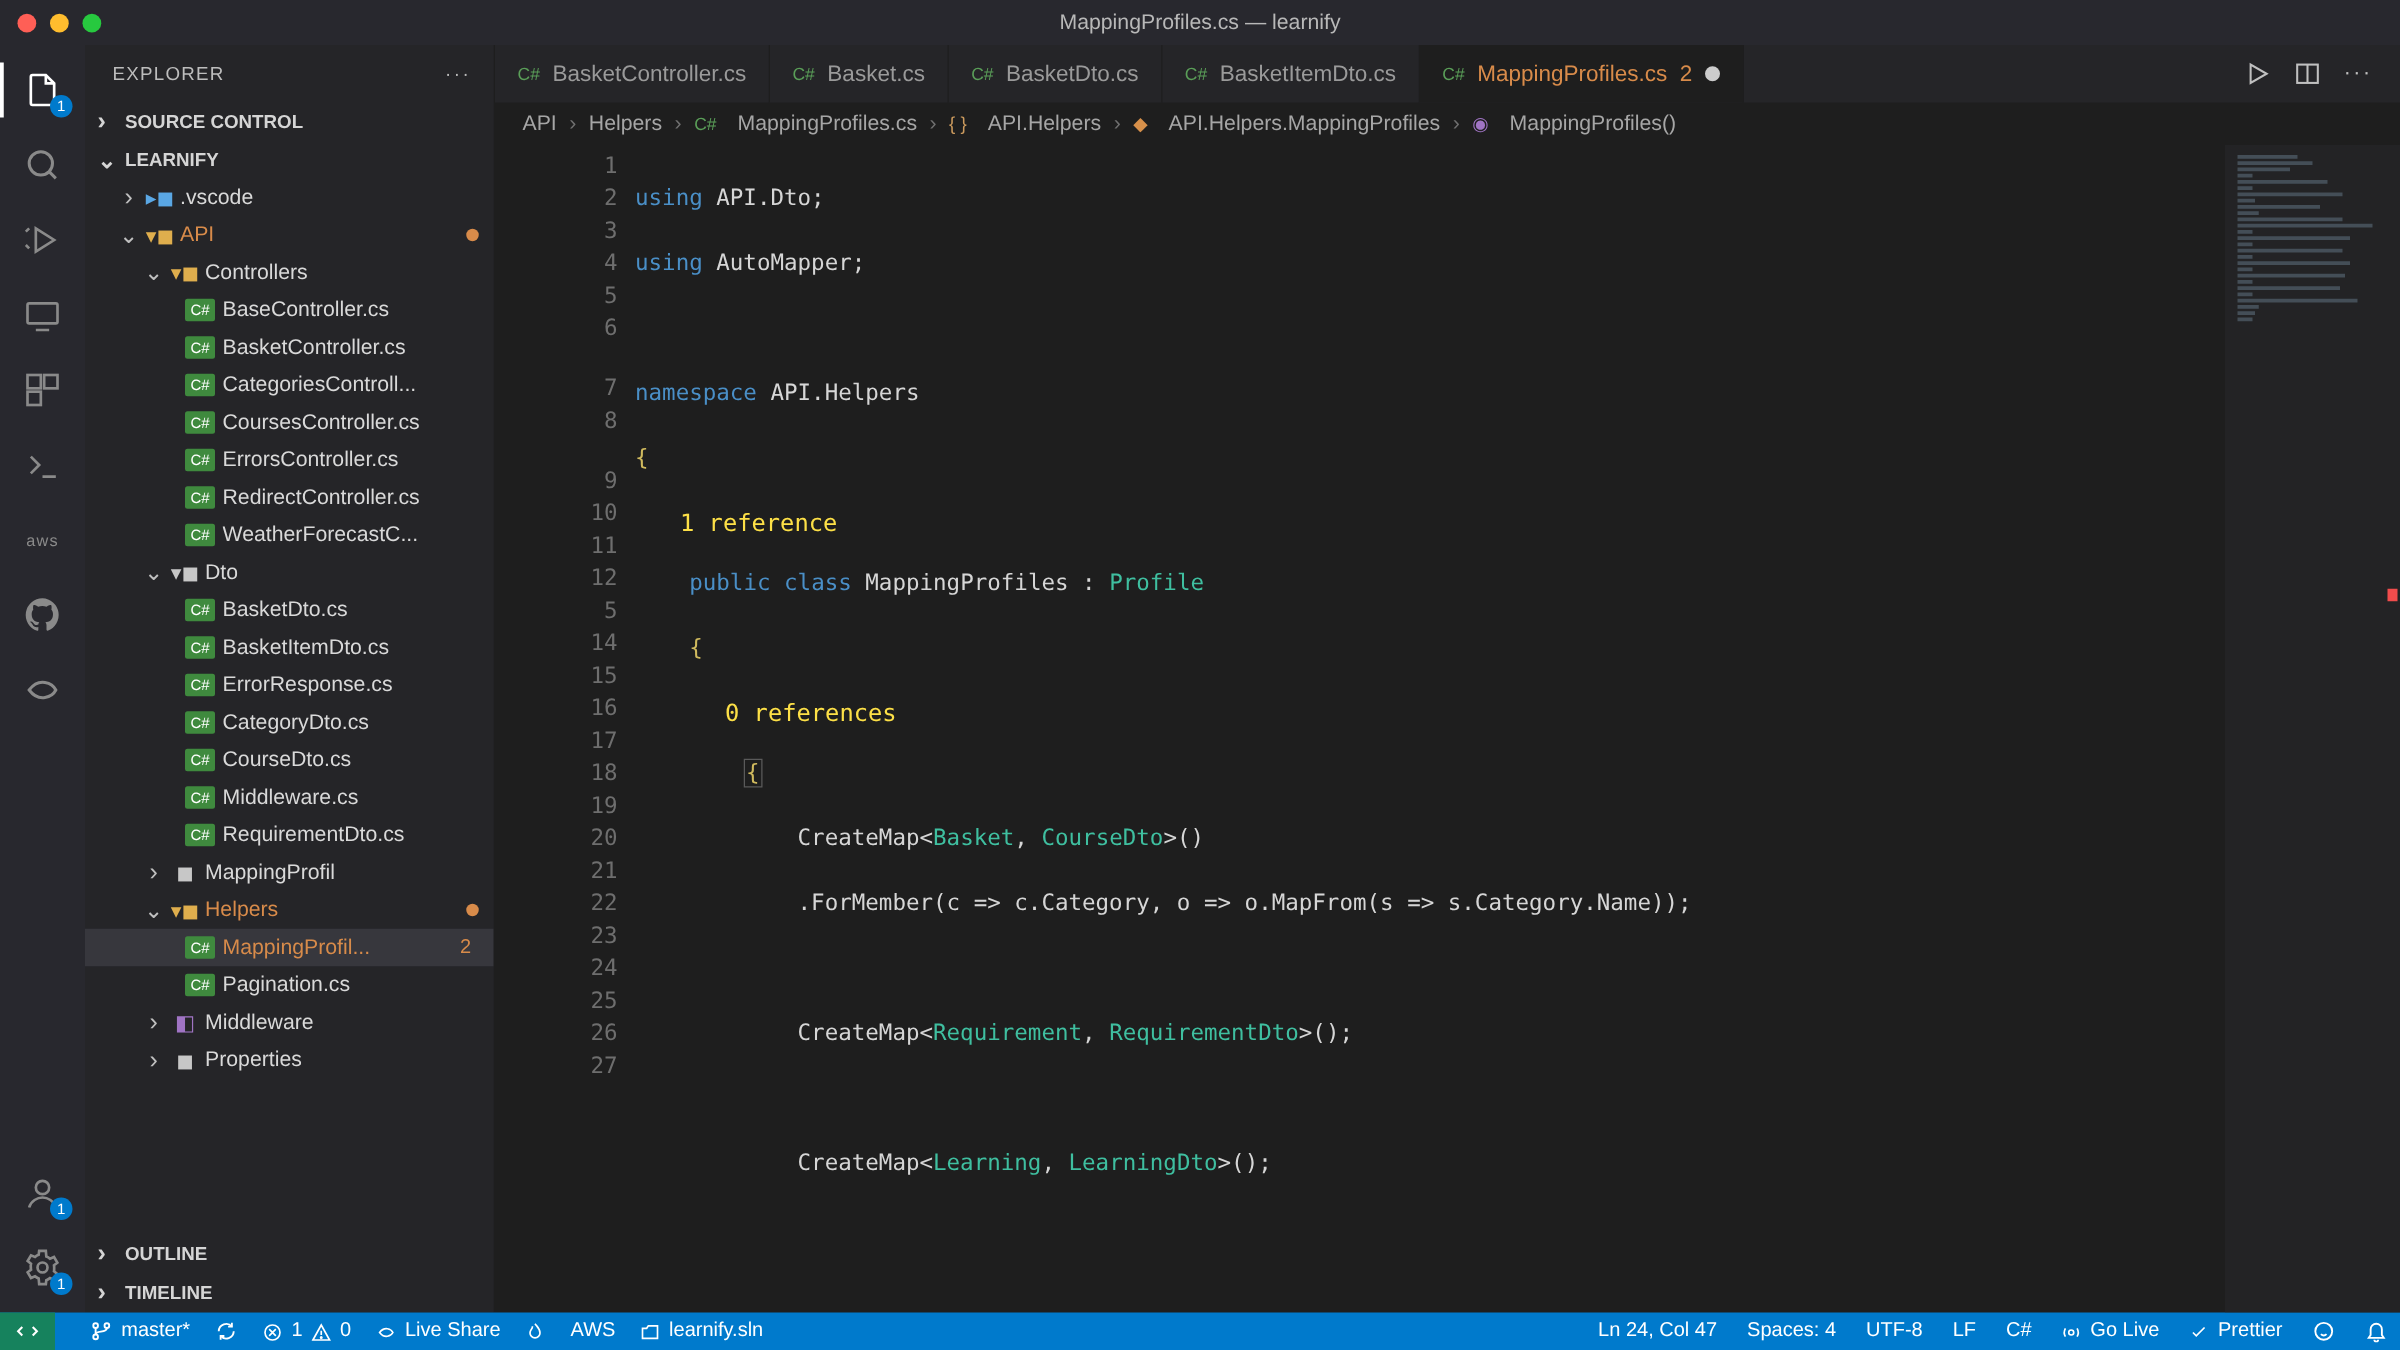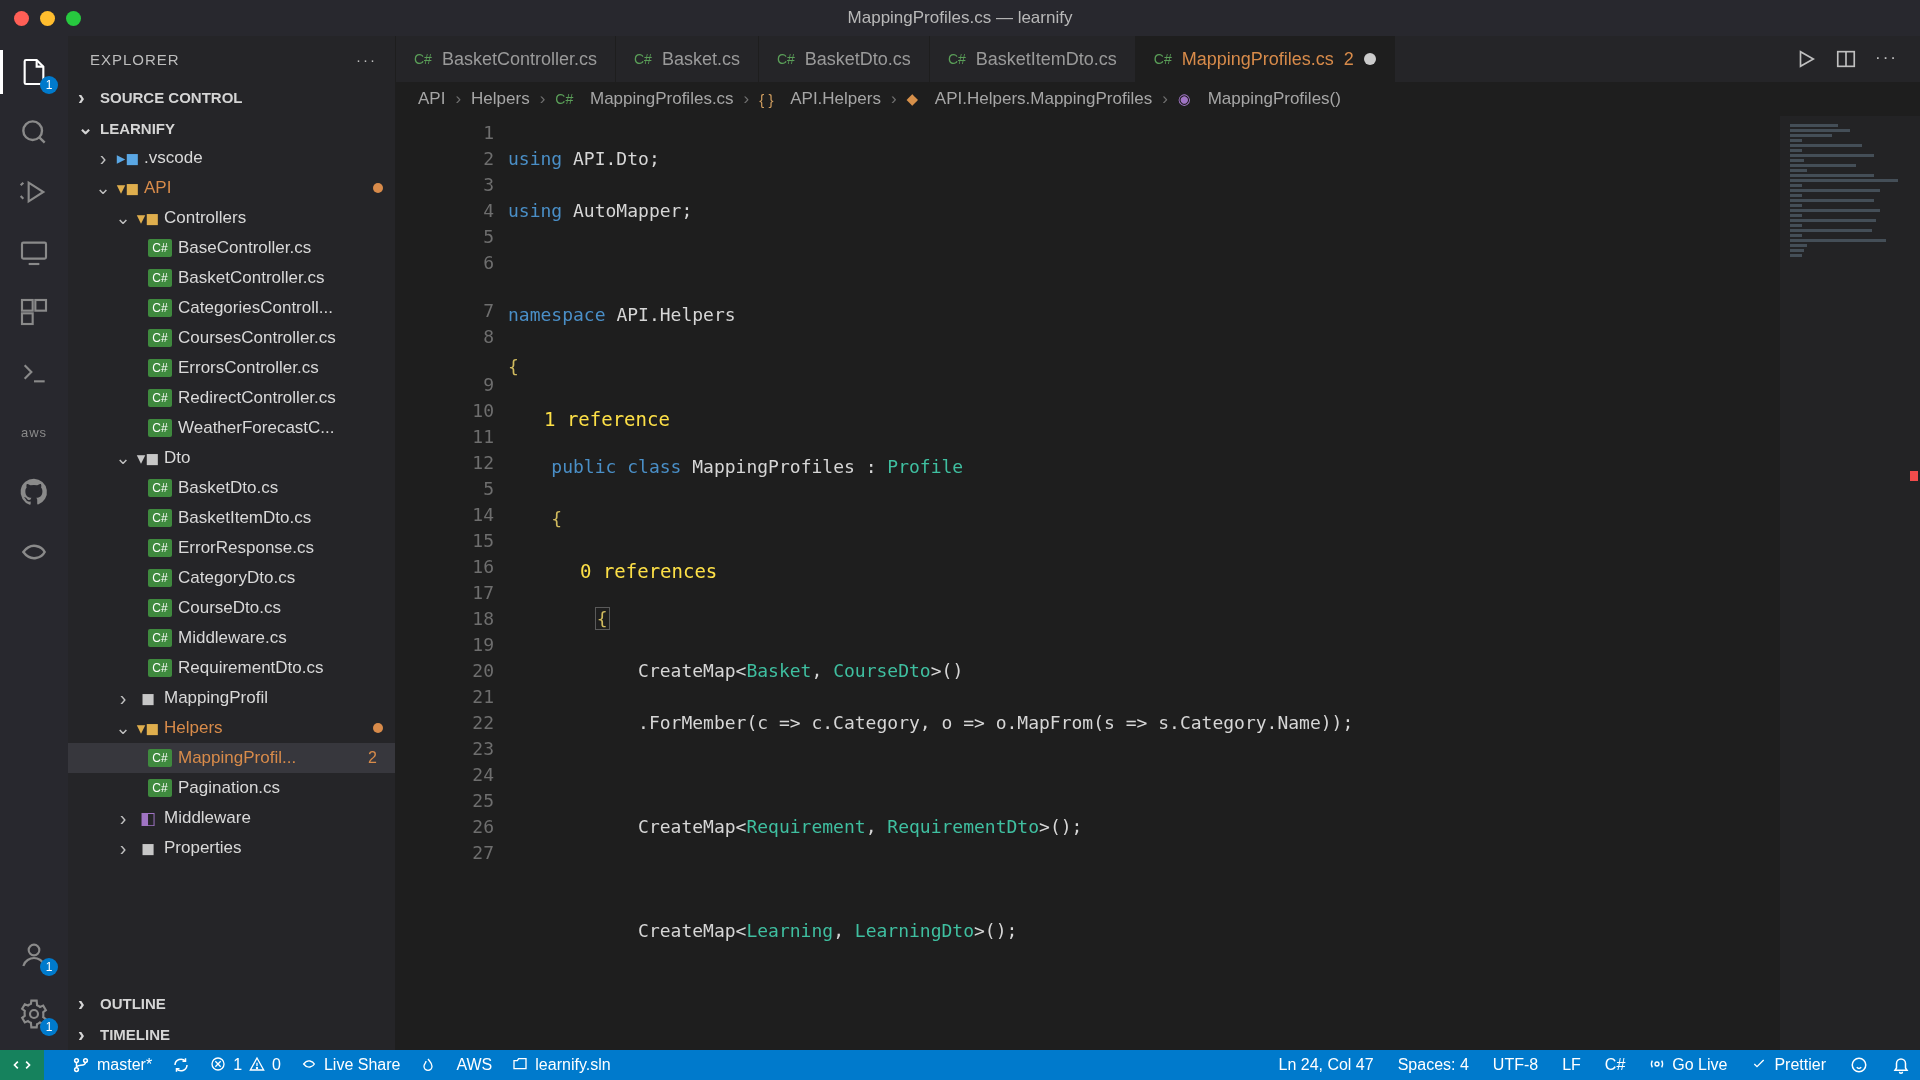--- a/index.html
+++ b/index.html
@@ -183,21 +183,21 @@
 .minimap .err-mark {
   position: absolute; right: 2px; width: 8px; height: 10px; background: #f14c4c;
 }
 
 
 .statusbar {
   height: 30px; background: #007acc; color: #ffffff;
   display: flex; align-items: center; font-size: 16px;
   padding: 0 10px; gap: 20px;
 }
-.statusbar .sb-item { display: inline-flex; align-items: flex-start; gap: 7px; cursor: pointer; }
+.statusbar .sb-item { display: inline-flex; align-items: flex-end; gap: 7px; cursor: pointer; }
 .statusbar .sb-right { margin-left: auto; display: flex; gap: 24px; }
 .remote-btn {
   background: #16825d; width: 44px; height: 100%;
   display: flex; align-items: center; justify-content: center;
   margin: 0 8px 0 -10px;
 }
 
 
 svg { display: block; }
 .chev-r::before { content: "›"; font-size: 20px; }

